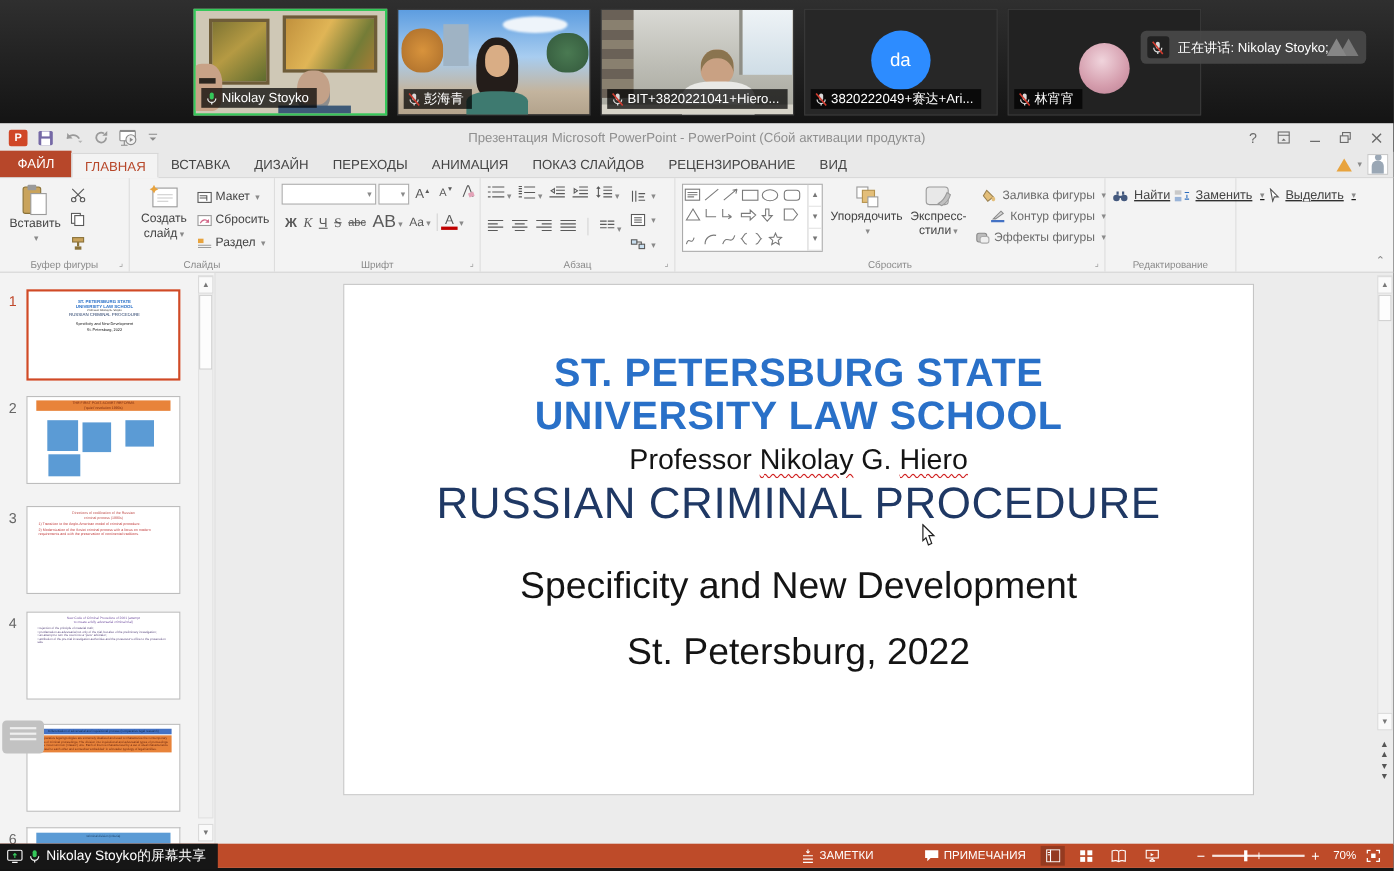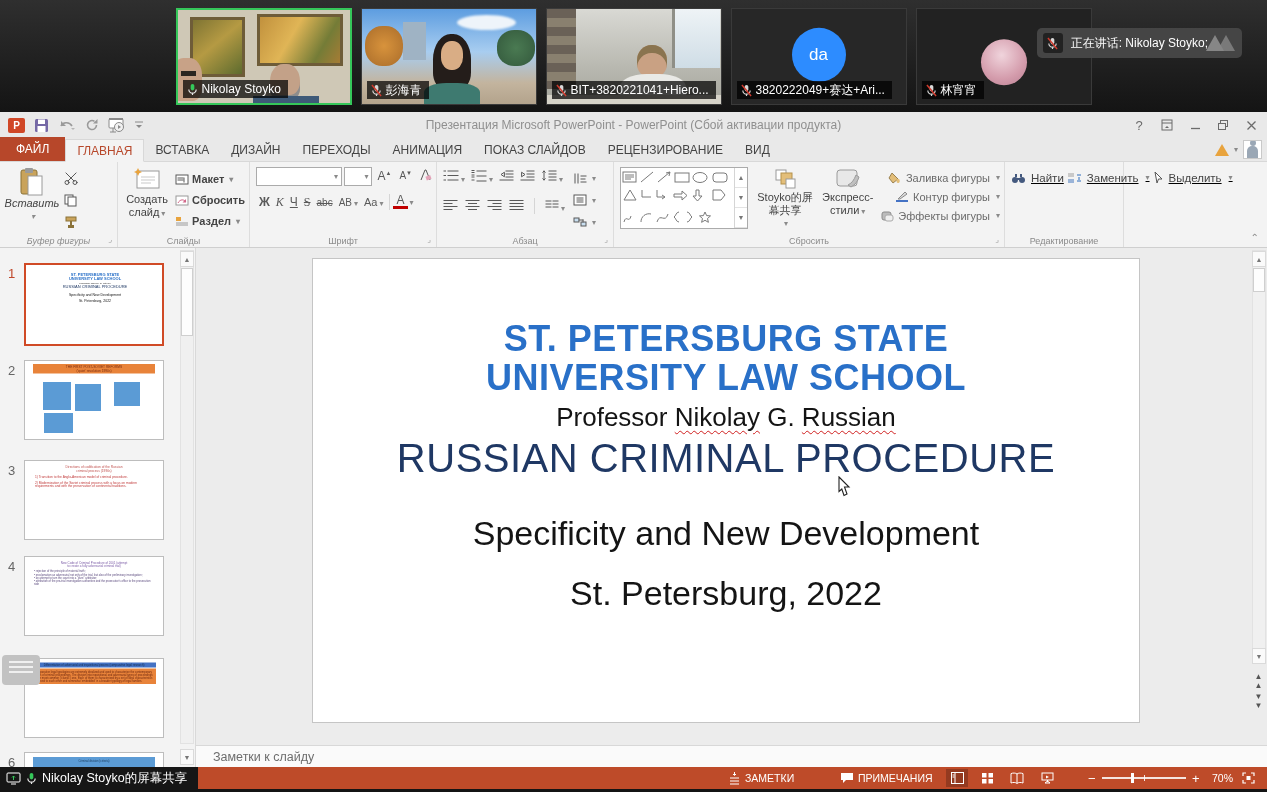--- a/index.html
+++ b/index.html
@@ -342,21 +342,21 @@
         <span class="warn"></span>
         <span class="dd-s"></span>
         <span class="user-ic">
             <span></span>
           </span>
       </div>
     </div>
 
     <div class="ribbon">
 
-      <div class="group" style="width:118px; display:flex; gap:6px;font-style:italic;">
+      <div class="group" style="width:118px; display:flex; gap:6px;">
         <div class="bigbtn" style="width:52px;">
           <svg width="26" height="30" viewBox="0 0 26 30">
             <rect x="2" y="3" width="16" height="24" rx="2" fill="#C9A35B" stroke="#8a7239"></rect>
             <rect x="6" y="1" width="8" height="5" rx="1" fill="#9a9a9a"></rect>
             <rect x="9" y="9" width="14" height="19" fill="#fff" stroke="#9a9a9a"></rect>
           </svg>
           <span>Вставить</span>
           <span class="dd"></span>
         </div>
         <div style="display:flex; flex-direction:column; gap:4px; padding-top:4px;">
@@ -388,21 +388,21 @@
       <div class="group" style="width:132px; display:flex; gap:5px;">
         <div class="bigbtn" style="width:50px;">
           <svg width="28" height="26" viewBox="0 0 28 26">
             <rect x="4" y="4" width="22" height="17" fill="#fff" stroke="#9a9a9a"></rect>
             <path d="M8 10h14M8 13h14M8 16h10" stroke="#c9c9c9"></path>
             <path d="M5 1l1.3 2.7L9 5 6.3 6.3 5 9 3.7 6.3 1 5l2.7-1.3z" fill="#E8A33D"></path>
           </svg>
           <span><span>Создать</span></span>
           <span><span>слайд</span><span class="dd"></span></span>
         </div>
-        <div style="display:flex; flex-direction:column; gap:3px; padding-top:3px;font-weight:bold;">
+        <div style="display:flex; flex-direction:column; gap:3px; padding-top:3px;">
           <span class="rb-row">
             <svg class="st sic" width="14" height="11" viewBox="0 0 14 11">
                 <rect x="1" y="1" width="12" height="9" fill="#fff"></rect>
                 <path d="M3 4h5M3 6h5M9 4v4"></path>
               </svg>
             <span>Макет</span>
               <span class="dd"></span>
           </span>
           <span class="rb-row">
             <svg class="sic" width="14" height="11" viewBox="0 0 14 11">
@@ -440,21 +440,21 @@
                 <rect x="9" y="7" width="5" height="4" fill="#e3a3b8" transform="rotate(-20 11 9)"></rect>
               </svg>
           </span>
         </div>
         <div class="rb-row" style="margin-top:8px; gap:0;">
           <span class="fbtn" style="font-weight:bold;">Ж</span>
           <span class="fbtn" style="font-style:italic; font-family:'Liberation Serif',serif;">К</span>
           <span class="fbtn" style="text-decoration:underline;">Ч</span>
           <span class="fbtn" style="text-decoration:line-through; font-family:'Liberation Serif',serif;">S</span>
           <span class="fbtn" style="text-decoration:line-through; font-size:10px;">abc</span>
-          <span class="fbtn" style="font-size:10px;"><span>АВ</span><span class="dd"></span></span>
+          <span class="fbtn" style="font-size:16px;"><span>АВ</span><span class="dd"></span></span>
           <span class="fbtn" style="font-size:11px;"><span>Aa</span><span class="dd"></span></span>
           <span class="vdiv"></span>
           <span class="fbtn" style="border-bottom:3px solid #C00000; line-height:11px;">А</span>
           <span class="dd"></span>
         </div>
         <span class="group-label">Шрифт</span>
         <span class="launcher"></span>
       </div>
 
       <div class="group" style="width:177px; display:flex; gap:8px;">
@@ -550,21 +550,21 @@
               <div>▼</div>
               <div>▼</div>
             </div>
         </div>
         <div class="bigbtn" style="width:72px;">
           <svg width="24" height="24" viewBox="0 0 24 24">
             <rect x="3" y="3" width="10" height="10" fill="#fff" stroke="#9a9a9a"></rect>
             <rect x="8" y="6" width="11" height="11" fill="#E3BE79" stroke="#b5924d"></rect>
             <rect x="13" y="12" width="9" height="9" fill="#fff" stroke="#9a9a9a"></rect>
           </svg>
-          <span>Stoyko的屏幕共享</span>
+          <span>Упорядочить</span>
           <span class="dd"></span>
         </div>
         <div class="bigbtn" style="width:60px;">
           <svg width="26" height="24" viewBox="0 0 26 24">
             <rect x="2" y="3" width="20" height="16" rx="3" fill="#e8e8e8" stroke="#9a9a9a"></rect>
             <path d="M16 20c4-2 7-6 8-10l-3-2c-2 5-4 8-8 10z" fill="#c0c0c0" stroke="#9a9a9a"></path>
           </svg>
           <span>Экспресс-</span>
           <span><span>стили</span><span class="dd"></span></span>
         </div>
@@ -712,37 +712,34 @@
         <div class="tarrow" style="top:3px;">▲</div>
         <div class="tthumb"></div>
         <div class="tarrow" style="bottom:3px;">▼</div>
       </div>
 
       <div class="stage-col">
         <div class="stage">
           <div class="slide">
             <div class="h-blue">ST. PETERSBURG STATE</div>
             <div class="h-blue">UNIVERSITY LAW SCHOOL</div>
-            <div class="prof"><span>Professor </span><span class="sq">Nikolay</span><span> G. </span><span class="sq">Russian</span></div>
+            <div class="prof"><span>Professor </span><span class="sq">Nikolay</span><span> G. </span><span class="sq">Hiero</span></div>
             <div class="big-title">RUSSIAN CRIMINAL PROCEDURE</div>
             <div class="sub sub1">Specificity and New Development</div>
             <div class="sub sub2">St. Petersburg, 2022</div>
           </div>
           <svg class="cursor" width="15" height="21" viewBox="0 0 15 21">
             <path d="M2 1l10 10H7.5L10 18l-3 1.4L4.8 13 2 15.5z" fill="#fff" stroke="#222" stroke-width="1.1"></path>
           </svg>
           <div class="vscroll"></div>
           <div class="varrow" style="top:3px;">▲</div>
           <div class="vthumb"></div>
           <div class="varrow" style="top:400px;">▼</div>
           <div class="navbtn" style="top:424px;">▲<br>▲</div>
           <div class="navbtn" style="top:444px;">▼<br>▼</div>
-        </div>
-        <div class="notes-bar">
-          <span>Заметки к слайду</span>
         </div>
       </div>
     </div>
 
     <div class="status">
       <span class="sb" style="left:728px;text-align:right;">
         <svg width="13" height="13" viewBox="0 0 13 13">
             <path d="M2 6h9M2 9h9M2 12h9" stroke="#fff"></path>
             <path d="M6.5 0v3M5 2l1.5 1.5L8 2" stroke="#fff" fill="none"></path>
           </svg>

